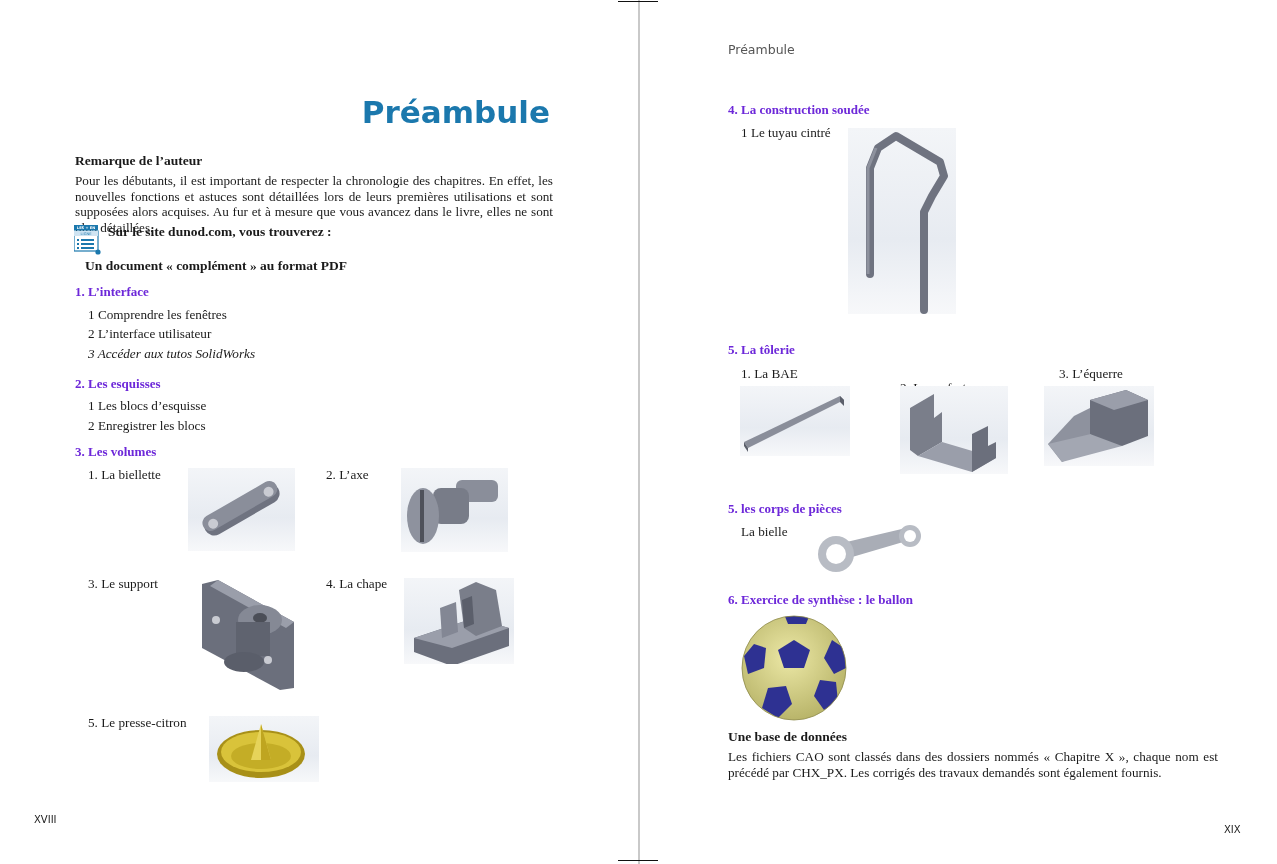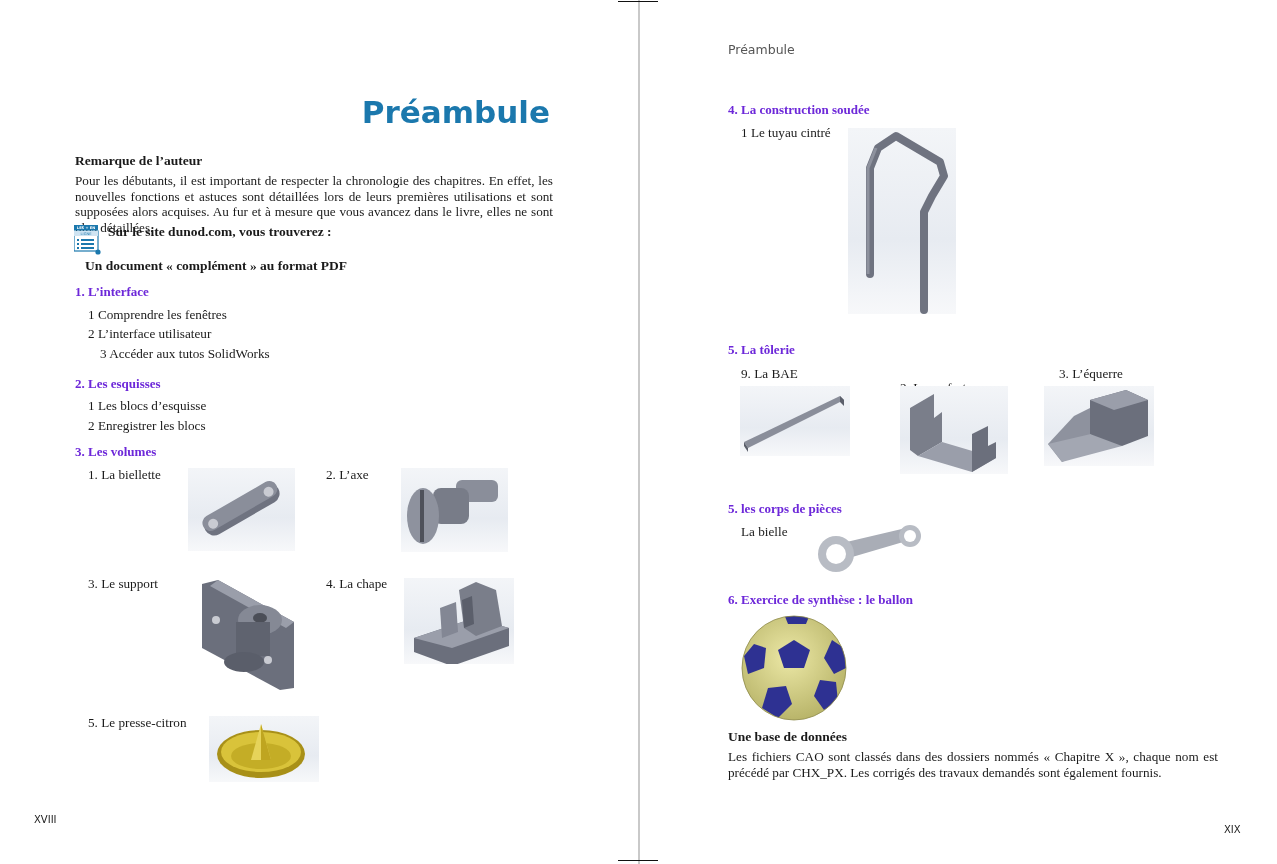--- a/index.html
+++ b/index.html
@@ -43,21 +43,21 @@
       <rect x="7" y="22" width="13" height="2" fill="#1b78ad"></rect>
     <circle cx="24" cy="27" r="2.6" fill="#1b78ad"></circle>
   </svg>
 </div>
 <div class="abs h-bold" style="left:108px;top:224px;">Sur le site dunod.com, vous trouverez :</div>
 <div class="abs h-bold" style="left:85px;top:258px;">Un document « complément » au format PDF</div>
 
 <div class="abs h2" style="left:75px;top:284px;">1. L’interface</div>
 <div class="abs item" style="left:88px;top:307px;">1 Comprendre les fenêtres</div>
 <div class="abs item" style="left:88px;top:326px;">2 L’interface utilisateur</div>
-<div class="abs item" style="left:100px;top:346px;">3 Accéder aux tutos SolidWorks</div>
+<div class="abs item" style="left:88px;top:346px;font-style:italic;">3 Accéder aux tutos SolidWorks</div>
 
 <div class="abs h2" style="left:75px;top:376px;">2. Les esquisses</div>
 <div class="abs item" style="left:88px;top:398px;">1 Les blocs d’esquisse</div>
 <div class="abs item" style="left:88px;top:418px;">2 Enregistrer les blocs</div>
 
 <div class="abs h2" style="left:75px;top:444px;">3. Les volumes</div>
 
 <div class="abs item" style="left:88px;top:467px;">1. La biellette</div>
 <div class="abs imgbox" style="left:188px;top:468px;width:107px;height:83px;">
   <svg width="107" height="83" viewBox="0 0 107 83">
@@ -123,21 +123,21 @@
 <div class="abs h2" style="left:728px;top:102px;">4. La construction soudée</div>
 <div class="abs item" style="left:741px;top:125px;">1 Le tuyau cintré</div>
 <div class="abs imgbox" style="left:848px;top:128px;width:108px;height:186px;">
   <svg width="108" height="186" viewBox="0 0 108 186">
     <polyline points="22,146 22,40 30,20 48,8 92,34 96,48 84,68 76,84 76,182" fill="none" stroke="#6f7380" stroke-width="8" stroke-linejoin="round" stroke-linecap="round"></polyline>
     <polyline points="20,146 20,40 28,20" fill="none" stroke="#8e929e" stroke-width="3"></polyline>
   </svg>
 </div>
 
 <div class="abs h2" style="left:728px;top:342px;">5. La tôlerie</div>
-<div class="abs item" style="left:741px;top:366px;">9. La BAE</div>
+<div class="abs item" style="left:741px;top:366px;">1. La BAE</div>
 <div class="abs imgbox" style="left:740px;top:386px;width:110px;height:70px;">
   <svg width="110" height="70" viewBox="0 0 110 70">
     <polygon points="4,56 100,10 104,14 8,62" fill="#8a8e9a"></polygon>
     <polygon points="4,56 8,62 8,66 4,60" fill="#5b5f6b"></polygon>
     <polygon points="100,10 104,14 104,20 100,16" fill="#5b5f6b"></polygon>
   </svg>
 </div>
 
 <div class="abs item" style="left:900px;top:380px;text-align:center;">2. Le renfort</div>
 <div class="abs imgbox" style="left:900px;top:386px;width:108px;height:88px;">

